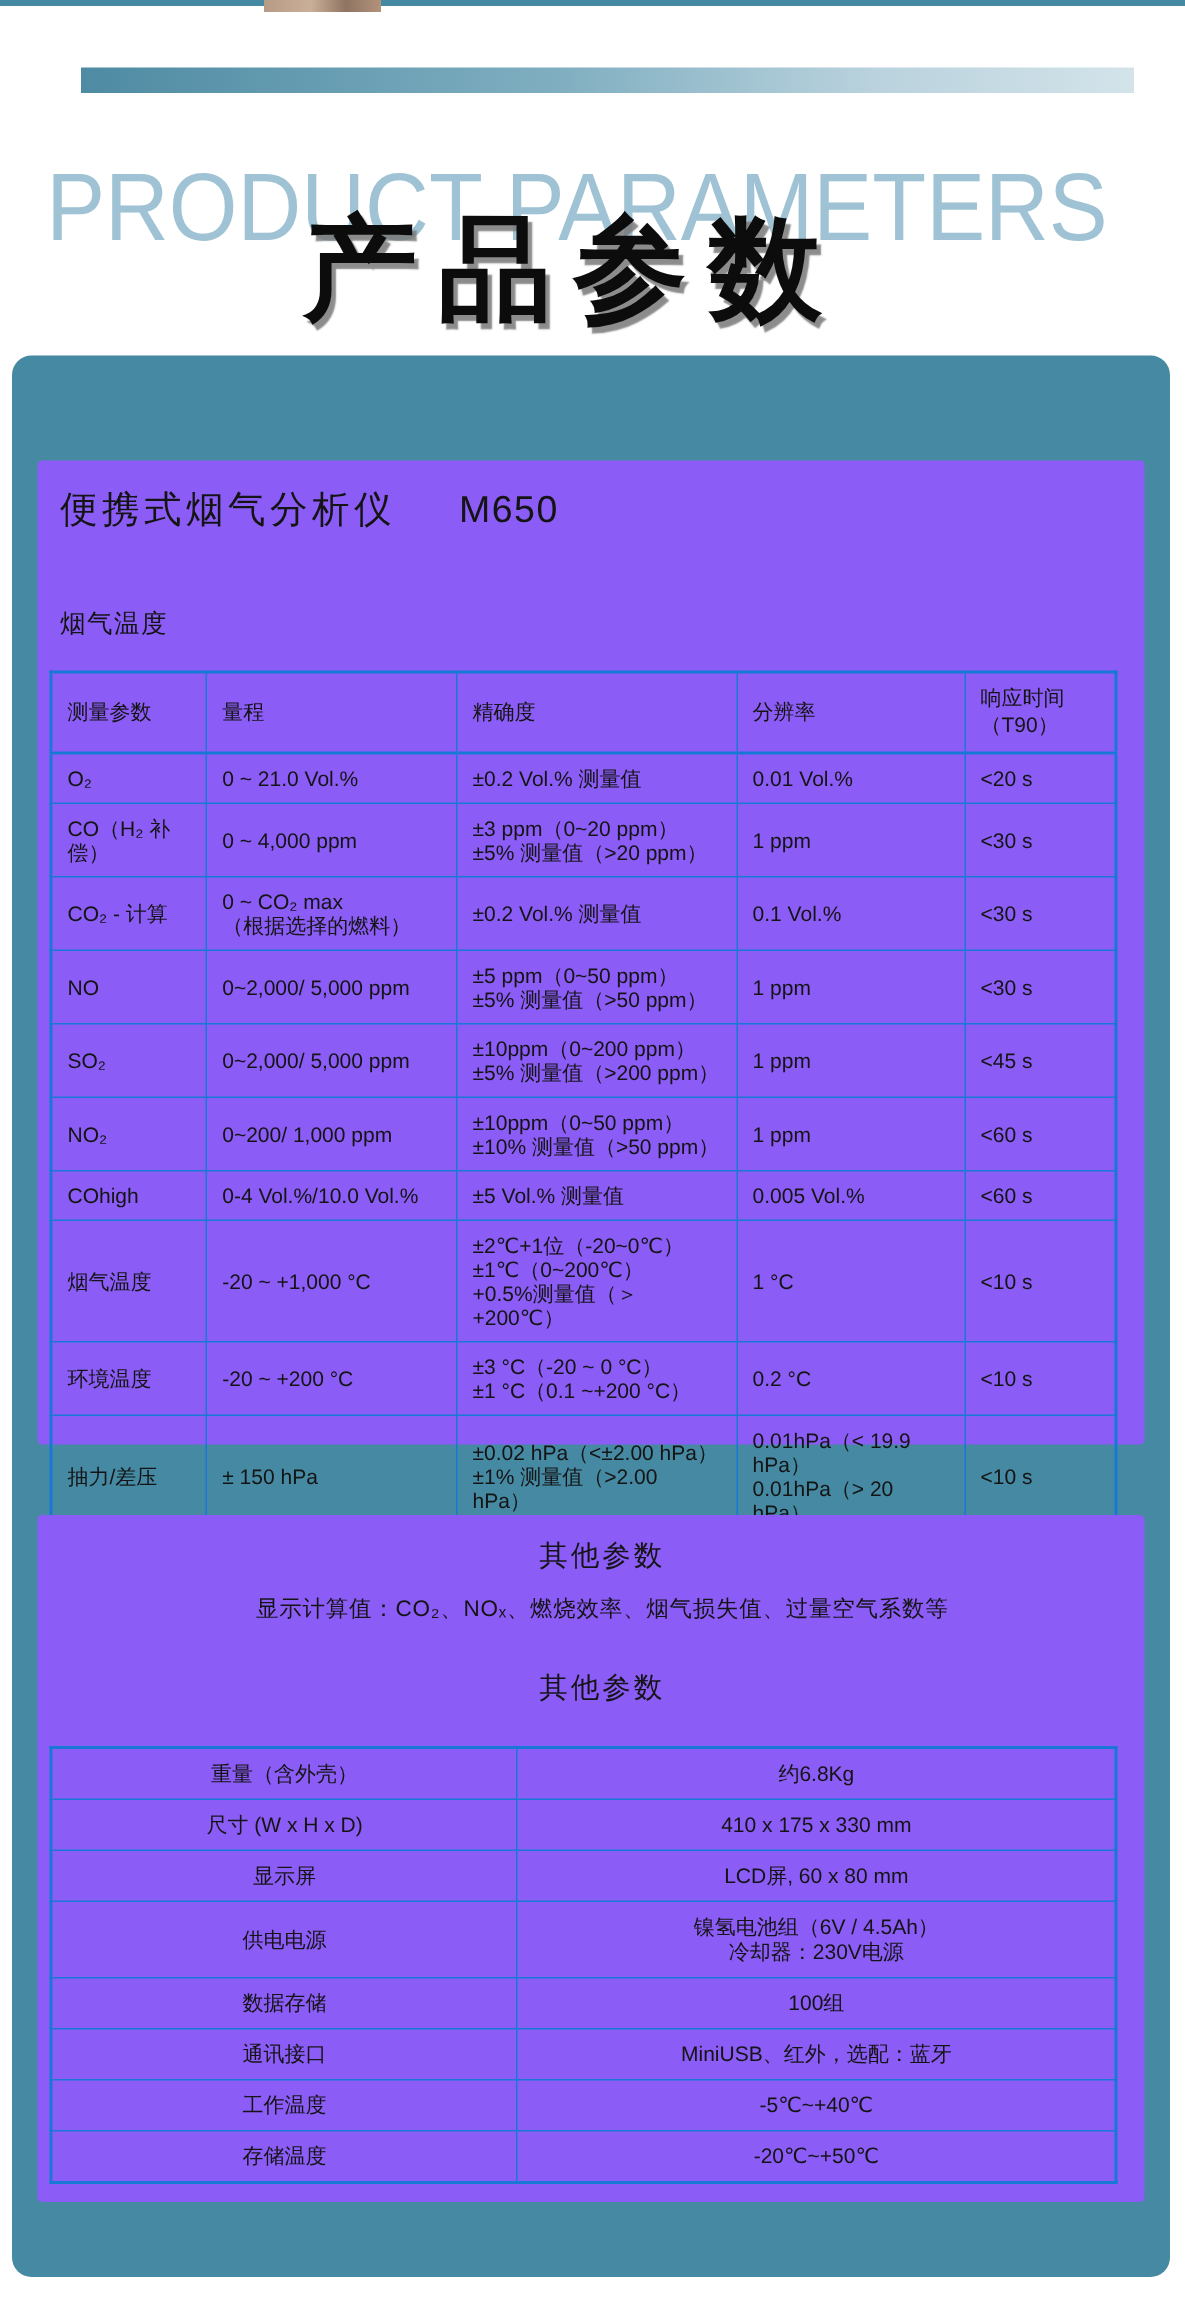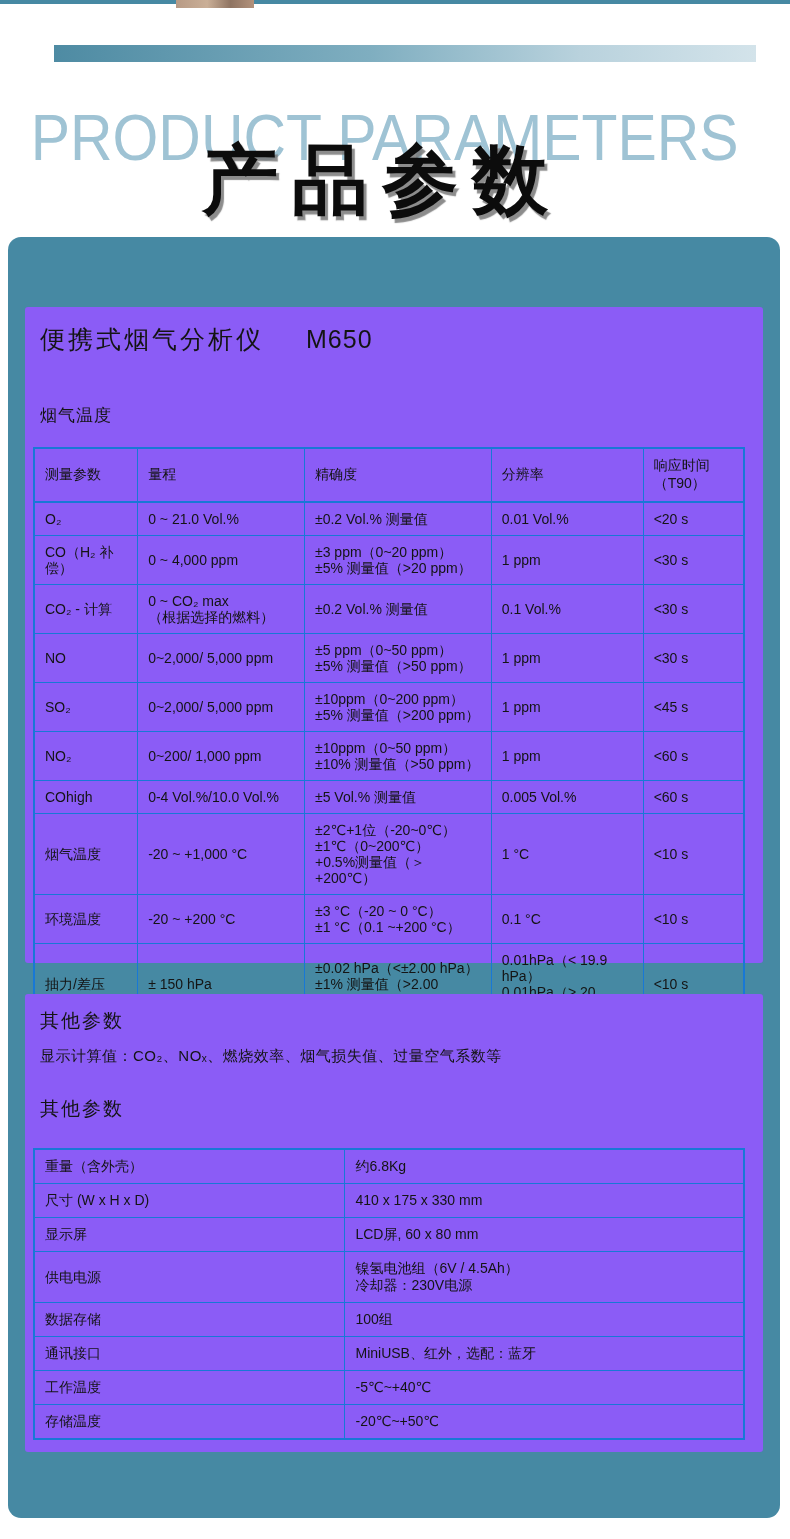--- a/index.html
+++ b/index.html
@@ -20,21 +20,21 @@
     font-size:64px;line-height:1;color:#9FC3D4;white-space:nowrap;font-weight:400;}
   .hero-en span{display:inline-block;transform:scaleX(0.92);transform-origin:center;}
   .hero-zh{position:absolute;left:0;top:138px;width:750px;text-align:center;
     font-size:76px;line-height:1.1;font-weight:700;color:#0c0c0c;letter-spacing:14px;text-indent:14px;
     text-shadow:3px 4px 1px rgba(120,120,120,0.85);z-index:3;}
   
   .main-panel{position:absolute;left:8px;top:237px;width:772px;height:1281px;
     background:#4689A3;border-radius:13px;z-index:2;}
   .inner-panel{position:absolute;left:17px;width:738px;background:#8b5cf6;border-radius:3px;}
   .panel-1{top:70px;height:656px;}
-  .panel-2{top:757px;height:458px;}
+  .panel-2{top:773px;height:458px;text-align:center;}
   .product-title{margin:16px 0 0 15px;font-size:25px;font-weight:400;letter-spacing:3px;color:#141414;}
   .product-title .model{margin-left:42px;letter-spacing:1px;}
   .section-label{margin:48px 0 0 15px;font-size:17px;font-weight:400;color:#141414;letter-spacing:1px;}
   .p2-heading{margin:14px 0 0 15px;font-size:19px;font-weight:400;color:#141414;letter-spacing:2px;}
   .p2-line{margin:13px 0 0 15px;font-size:15px;color:#141414;letter-spacing:0.5px;}
   .p2-heading-2{margin:30px 0 0 15px;}
   
   table{border-collapse:collapse;table-layout:fixed;margin:20px 0 0 8px;width:712px;
     font-size:14px;color:#141414;padding-left:44px;}
   table, th, td{border:1px solid #1878D6;}
@@ -230,21 +230,21 @@
               <div>环境温度</div>
             </td>
             <td>
               <div>-20 ~ +200 °C</div>
             </td>
             <td>
               <div>±3 °C（-20 ~ 0 °C）</div>
               <div>±1 °C（0.1 ~+200 °C）</div>
             </td>
             <td>
-              <div>0.1 °C</div>
+              <div>0.2 °C</div>
             </td>
             <td>
               <div>&lt;10 s</div>
             </td>
           </tr>
           <tr>
             <td>
               <div>抽力/差压</div>
             </td>
             <td>

